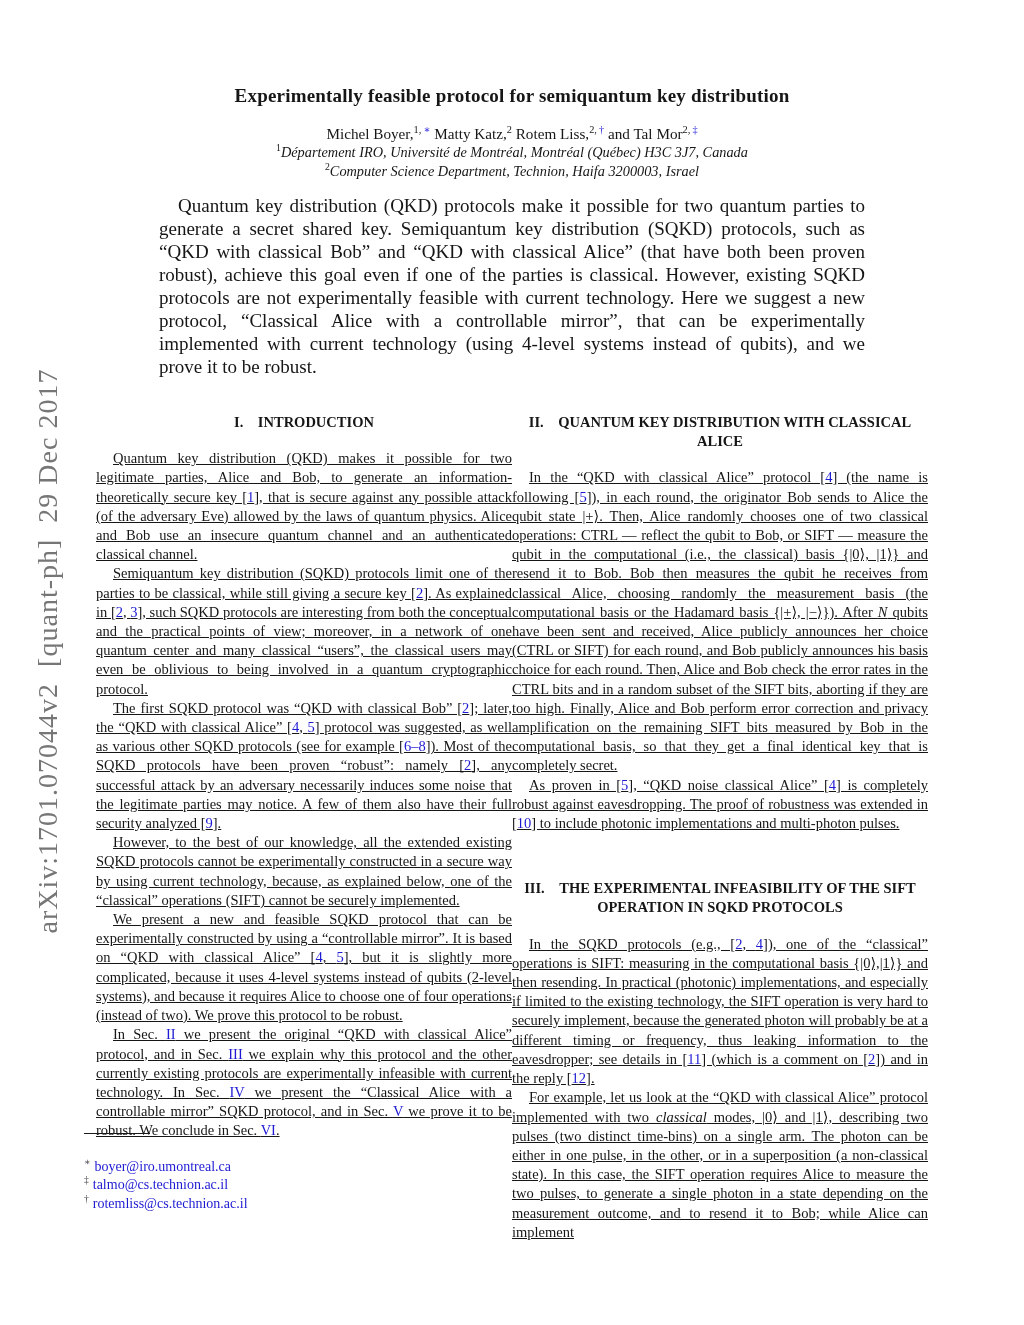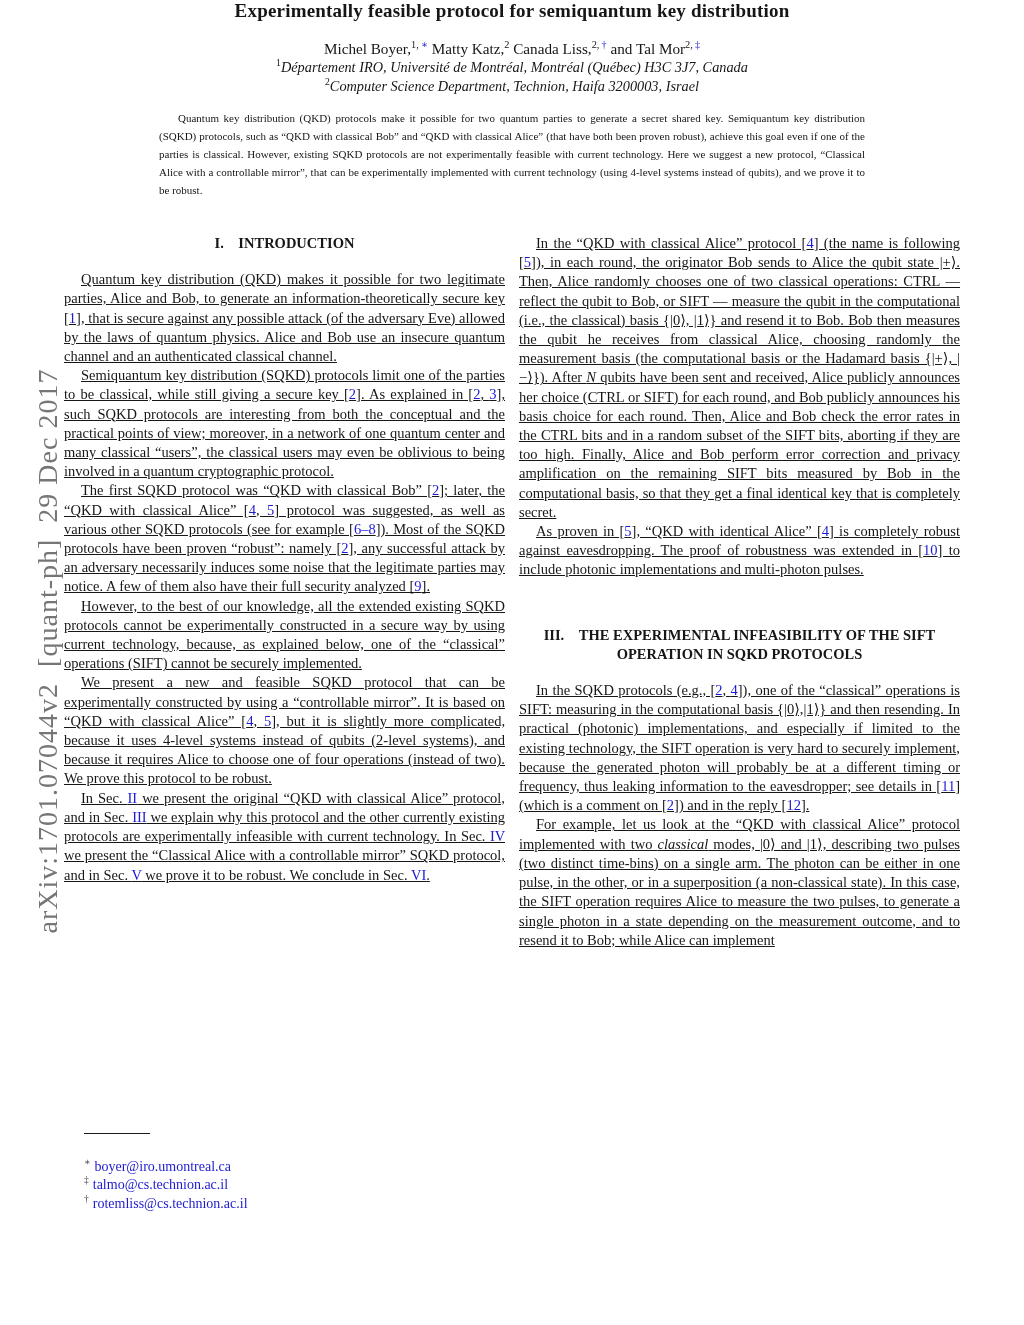--- a/index.html
+++ b/index.html
@@ -14,33 +14,33 @@
   
   .watermark {
     position:absolute; left:-273px; top:634px;
     width:644px; height:34px;
     transform:rotate(-90deg); transform-origin:center;
     text-align:center; white-space:pre;
     font-size:28px; letter-spacing:1px;
     color:var(--watermark,#767676);
   }
 
-  .header { text-align:center; }
+  .header { padding-top:85px; text-align:center; }
   .title { font-size:19px; font-weight:bold; letter-spacing:0.2px; }
   .authors { margin-top:18px; font-size:15.2px; }
   sup { font-size:0.68em; line-height:0; vertical-align:super; }
   .affil-line { font-size:14.3px; line-height:19px; }
   .affil-line .it { font-style:italic; }
 
   .abstract {
     width:706px; margin:13px auto 8px; text-align:justify;
-    font-size:11px; line-height:18px; text-indent:19px;
+    font-size:19px; line-height:23px; text-indent:19px;
   }
 
-  .columns { display:flex; gap:14px; padding:0 64px; margin-top:35px; }
+  .columns { display:flex; padding:0 96px; margin-top:35px; }
   .col { flex:1; min-width:0; text-align:justify; font-size:14.5px; line-height:19.2px; }
   .sec {
     text-align:center; font-weight:bold; font-size:14.5px;
     line-height:19.2px; margin-bottom:17px; white-space:pre-wrap;
   }
   .sec.sp-top { margin-top:46px; }
   .col p { text-indent:17px;text-decoration:underline; }
   .link { color:var(--link,#1d1ad2); }
   .it { font-style:italic; }
 
@@ -55,43 +55,44 @@
 </style>
 </head>
 <body>
 
 <div class="page">
 
   <div class="watermark">arXiv:1701.07044v2  [quant-ph]  29 Dec 2017</div>
 
   <div class="header">
     <h1 class="title">Experimentally feasible protocol for semiquantum key distribution</h1>
-    <div class="authors"><span>Michel Boyer,</span><sup>1, </sup><sup class="link">∗</sup><span> Matty Katz,</span><sup>2</sup><span> Canada Liss,</span><sup>2, </sup><sup class="link">†</sup><span> and Tal Mor</span><sup>2, </sup><sup class="link">‡</sup></div>
+    <div class="authors"><span>Michel Boyer,</span><sup>1, </sup><sup class="link">∗</sup><span> Matty Katz,</span><sup>2</sup><span> Rotem Liss,</span><sup>2, </sup><sup class="link">†</sup><span> and Tal Mor</span><sup>2, </sup><sup class="link">‡</sup></div>
     <div class="affiliations">
       <div class="affil-line"><sup>1</sup><span class="it">Département IRO, Université de Montréal, Montréal (Québec) H3C 3J7, Canada</span></div>
       <div class="affil-line"><sup>2</sup><span class="it">Computer Science Department, Technion, Haifa 3200003, Israel</span></div>
     </div>
     <div class="abstract">Quantum key distribution (QKD) protocols make it possible for two quantum parties to generate a secret shared key.  Semiquantum key distribution (SQKD) protocols, such as “QKD with classical Bob” and “QKD with classical Alice” (that have both been proven robust), achieve this goal even if one of the parties is classical. However, existing SQKD protocols are not experimentally feasible with current technology.  Here we suggest a new protocol, “Classical Alice with a controllable mirror”, that can be experimentally implemented with current technology (using 4-level systems instead of qubits), and we prove it to be robust.</div>
   </div>
 
   <div class="columns">
 
     <div class="col">
       <h2 class="sec">I.  INTRODUCTION</h2>
       <p><span>Quantum key distribution (QKD) makes it possible for two legitimate parties, Alice and Bob, to generate an information-theoretically secure key [</span><span class="link">1</span><span>], that is secure against any possible attack (of the adversary Eve) allowed by the laws of quantum physics.  Alice and Bob use an insecure quantum channel and an authenticated classical channel.</span></p>
       <p><span>Semiquantum key distribution (SQKD) protocols limit one of the parties to be classical, while still giving a secure key [</span><span class="link">2</span><span>]. As explained in [</span><span class="link">2</span><span>, </span><span class="link">3</span><span>], such SQKD protocols are interesting from both the conceptual and the practical points of view; moreover, in a network of one quantum center and many classical “users”, the classical users may even be oblivious to being involved in a quantum cryptographic protocol.</span></p>
       <p><span>The first SQKD protocol was “QKD with classical Bob” [</span><span class="link">2</span><span>]; later, the “QKD with classical Alice” [</span><span class="link">4</span><span>, </span><span class="link">5</span><span>] protocol was suggested, as well as various other SQKD protocols (see for example [</span><span class="link">6–8</span><span>]). Most of the SQKD protocols have been proven “robust”:  namely [</span><span class="link">2</span><span>], any successful attack by an adversary necessarily induces some noise that the legitimate parties may notice.  A few of them also have their full security analyzed [</span><span class="link">9</span><span>].</span></p>
       <p><span>However, to the best of our knowledge, all the extended existing SQKD protocols cannot be experimentally constructed in a secure way by using current technology, because, as explained below, one of the “classical” operations (SIFT) cannot be securely implemented.</span></p>
       <p><span>We present a new and feasible SQKD protocol that can be experimentally constructed by using a “controllable mirror”.  It is based on “QKD with classical Alice” [</span><span class="link">4</span><span>, </span><span class="link">5</span><span>], but it is slightly more complicated, because it uses 4-level systems instead of qubits (2-level systems), and because it requires Alice to choose one of four operations (instead of two).  We prove this protocol to be robust.</span></p>
       <p><span>In Sec. </span><span class="link">II</span><span> we present the original “QKD with classical Alice” protocol, and in Sec. </span><span class="link">III</span><span> we explain why this protocol and the other currently existing protocols are experimentally infeasible with current technology.  In Sec. </span><span class="link">IV</span><span> we present the “Classical Alice with a controllable mirror” SQKD protocol, and in Sec. </span><span class="link">V</span><span> we prove it to be robust.  We conclude in Sec. </span><span class="link">VI</span><span>.</span></p>
     </div>
 
     <div class="col">
+      <h2 class="sec">II.  QUANTUM KEY DISTRIBUTION WITH CLASSICAL<br>ALICE</h2>
       <p><span>In the “QKD with classical Alice” protocol [</span><span class="link">4</span><span>] (the name is following [</span><span class="link">5</span><span>]), in each round, the originator Bob sends to Alice the qubit state |+⟩.  Then, Alice randomly chooses one of two classical operations:  CTRL — reflect the qubit to Bob, or SIFT — measure the qubit in the computational (i.e., the classical) basis {|0⟩, |1⟩} and resend it to Bob.  Bob then measures the qubit he receives from classical Alice, choosing randomly the measurement basis (the computational basis or the Hadamard basis {|+⟩, |−⟩}).  After </span><span class="it">N</span><span> qubits have been sent and received, Alice publicly announces her choice (CTRL or SIFT) for each round, and Bob publicly announces his basis choice for each round.  Then, Alice and Bob check the error rates in the CTRL bits and in a random subset of the SIFT bits, aborting if they are too high.  Finally, Alice and Bob perform error correction and privacy amplification on the remaining SIFT bits measured by Bob in the computational basis, so that they get a final identical key that is completely secret.</span></p>
-      <p><span>As proven in [</span><span class="link">5</span><span>], “QKD with identical Alice” [</span><span class="link">4</span><span>] is completely robust against eavesdropping.  The proof of robustness was extended in [</span><span class="link">10</span><span>] to include photonic implementations and multi-photon pulses.</span></p>
+      <p><span>As proven in [</span><span class="link">5</span><span>], “QKD noise classical Alice” [</span><span class="link">4</span><span>] is completely robust against eavesdropping.  The proof of robustness was extended in [</span><span class="link">10</span><span>] to include photonic implementations and multi-photon pulses.</span></p>
       <h2 class="sec sp-top">III.  THE EXPERIMENTAL INFEASIBILITY OF THE SIFT<br>OPERATION IN SQKD PROTOCOLS</h2>
       <p><span>In the SQKD protocols (e.g., [</span><span class="link">2</span><span>, </span><span class="link">4</span><span>]), one of the “classical” operations is SIFT: measuring in the computational basis {|0⟩,|1⟩} and then resending.  In practical (photonic) implementations, and especially if limited to the existing technology, the SIFT operation is very hard to securely implement, because the generated photon will probably be at a different timing or frequency, thus leaking information to the eavesdropper; see details in [</span><span class="link">11</span><span>] (which is a comment on [</span><span class="link">2</span><span>]) and in the reply [</span><span class="link">12</span><span>].</span></p>
       <p><span>For example, let us look at the “QKD with classical Alice” protocol implemented with two </span><span class="it">classical</span><span> modes, |0⟩ and |1⟩, describing two pulses (two distinct time-bins) on a single arm. The photon can be either in one pulse, in the other, or in a superposition (a non-classical state).  In this case, the SIFT operation requires Alice to measure the two pulses, to generate a single photon in a state depending on the measurement outcome, and to resend it to Bob; while Alice can implement</span></p>
     </div>
 
   </div>
 
   <div class="footnotes">
     <div class="fnrule"></div>
     <div class="fn">

